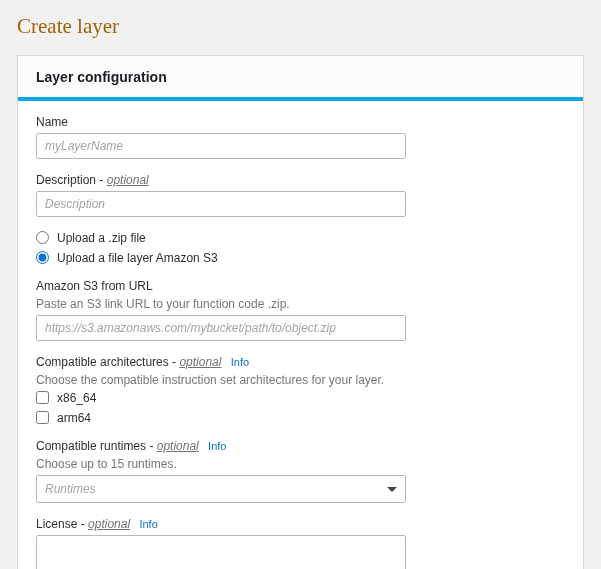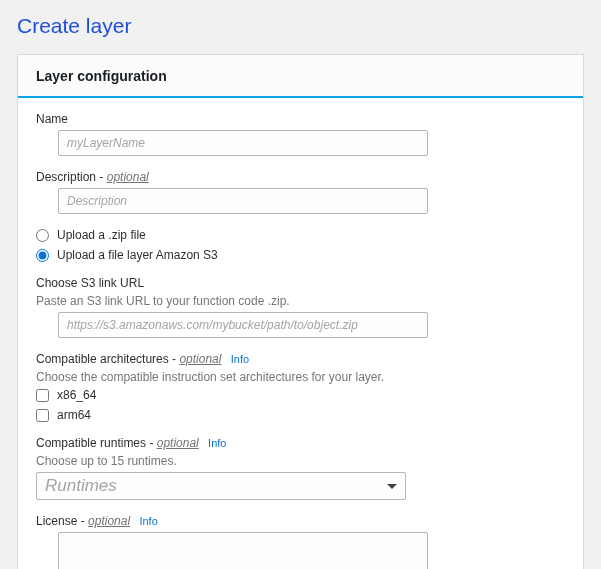--- a/index.html
+++ b/index.html
@@ -8,31 +8,32 @@
     font-family: "Amazon Ember", "Helvetica Neue", Arial, sans-serif;
     color: #16191f;
     width: 601px;
     height: 569px;
     padding: 14px 17px 10px 17px;
     font-size: 13px;
   }
   h1.page-title {
     font-size: 21px;
     font-weight: 400;
-    color: #1d4ed8;
+    color: #a16207;
     margin-bottom: 16px;
+    font-family: Liberation Serif, serif;
   }
   .panel {
     background: #fdfdfd;
     border: 1px solid #d9d9d9;
     box-shadow: 0 1px 1px rgba(0,0,0,0.03);
   }
   .panel-header {
     padding: 13px 18px 12px 18px;
-    border-bottom: 2px solid #0ea5e9;
+    border-bottom: 4px solid #0ea5e9;
     background: #fbfbfb;
     font-size: 14px;
     font-weight: 700;
     color: #1a1f24;
   }
   .panel-body {
     padding: 14px 18px 18px 18px;
     background: #ffffff;
   }
   .field { margin-bottom: 14px; }
@@ -47,30 +48,29 @@
   input.text-input, textarea.text-area {
     width: 370px;
     max-width: 100%;
     border: 1px solid #b7b7b7;
     background: #fefefe;
     padding: 5px 8px;
     font-size: 12px;
     color: #16191f;
     border-radius: 2px;
     font-family: inherit;
-    margin-left: 22px;
   }
   textarea.text-area { width: 370px; height: 60px; resize: both; }
   input.text-input::placeholder, textarea.text-area::placeholder {
     color: #a2a5a8;
     font-style: italic;
   }
   .radio-row, .check-row {
     display: flex;
-    align-items: center;
+    align-items: flex-start;
     gap: 8px;
     margin-bottom: 6px;
     font-size: 12px;
     color: #2d2f33;
   }
   .radio-row input[type=radio], .check-row input[type=checkbox] {
     width: 13px; height: 13px;
     accent-color: #0972d3;
   }
   .info-link {
@@ -81,21 +81,21 @@
   }
   .select-wrap {
     position: relative;
     width: 370px;
   }
   .select {
     width: 100%;
     border: 1px solid #b7b7b7;
     height: 28px;
     padding: 5px 8px;
-    font-size: 17px;
+    font-size: 12px;
     color: #a2a5a8;
     font-style: italic;
     background: #fefefe;
     border-radius: 2px;
     display: flex;
     align-items: center;
     justify-content: space-between;
     cursor: pointer;
   }
   .select .caret {
@@ -133,21 +133,21 @@
         <input type="radio" name="upload" style="">
         <span>Upload a .zip file</span>
       </div>
       <div class="radio-row">
         <input type="radio" name="upload" checked="" style="">
         <span>Upload a file layer Amazon S3</span>
       </div>
     </div>
 
     <div class="field">
-      <label class="field-label">Choose S3 link URL</label>
+      <label class="field-label">Amazon S3 from URL</label>
       <div class="help-text">Paste an S3 link URL to your function code .zip.</div>
       <input type="text" class="text-input" placeholder="https://s3.amazonaws.com/mybucket/path/to/object.zip" style="">
     </div>
 
     <div class="field">
       <label class="field-label">
         <span>Compatible architectures</span>
         - <span class="opt">optional</span>
         <span class="info-link">Info</span>
       </label>

